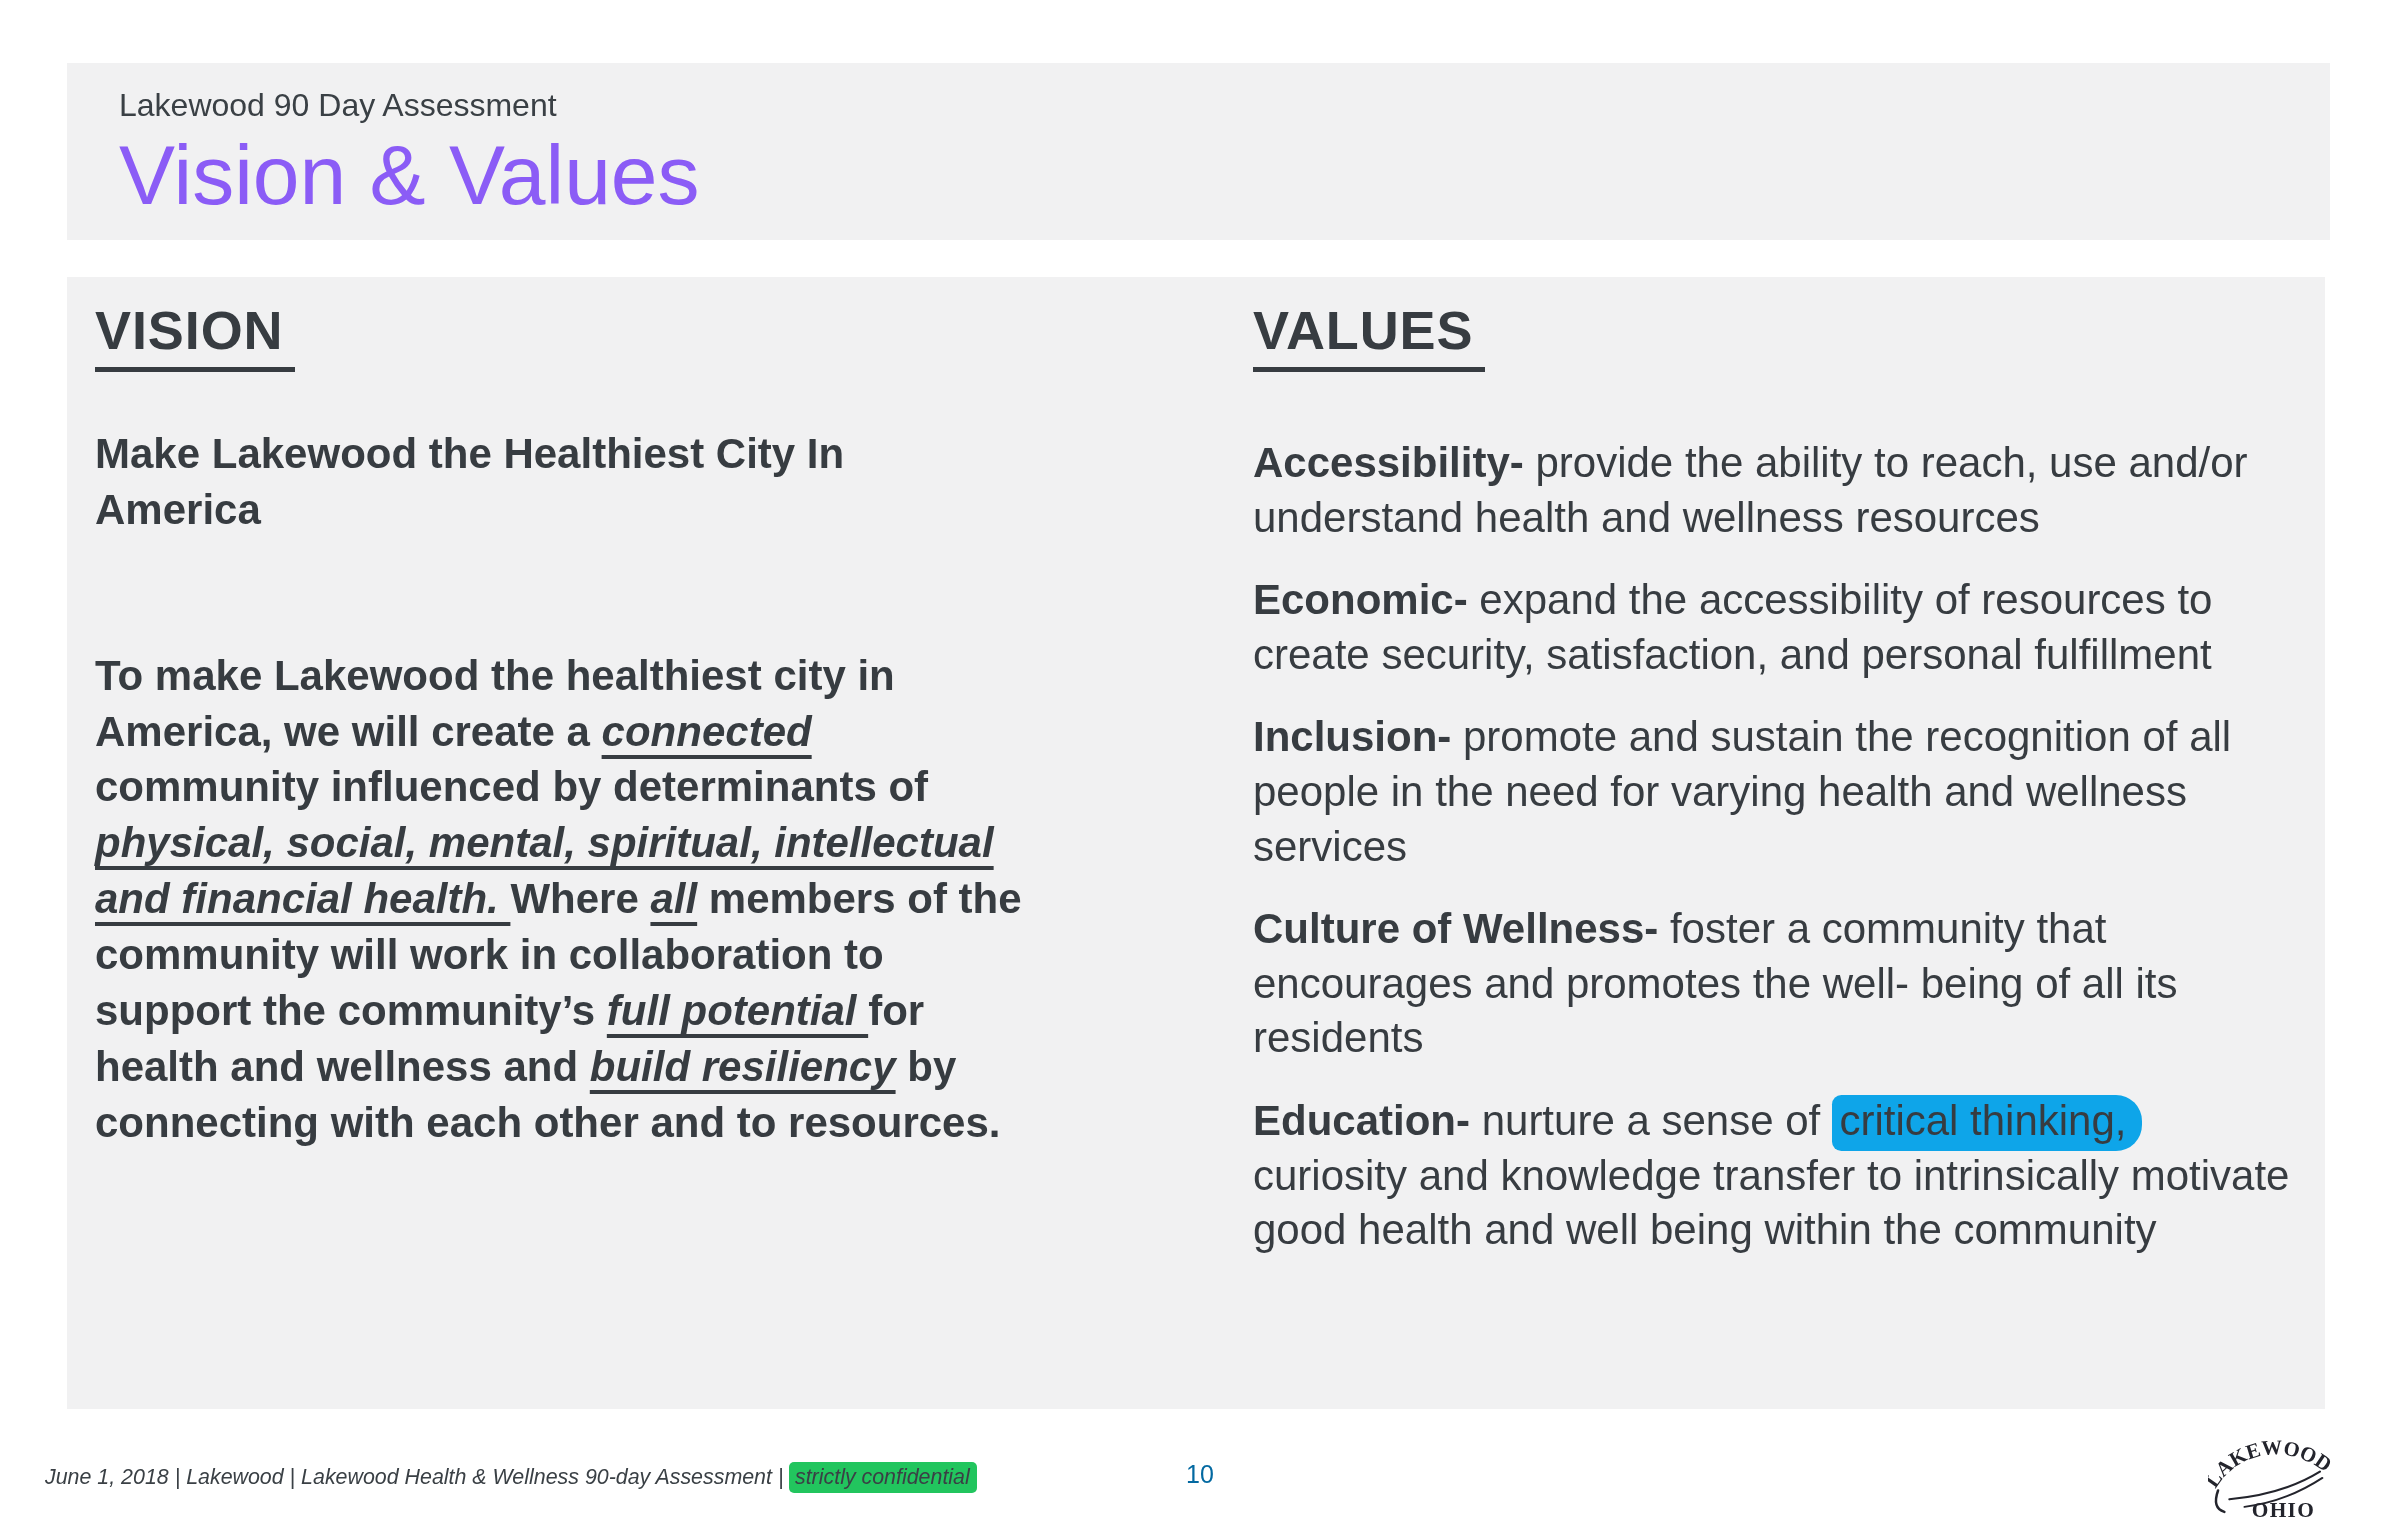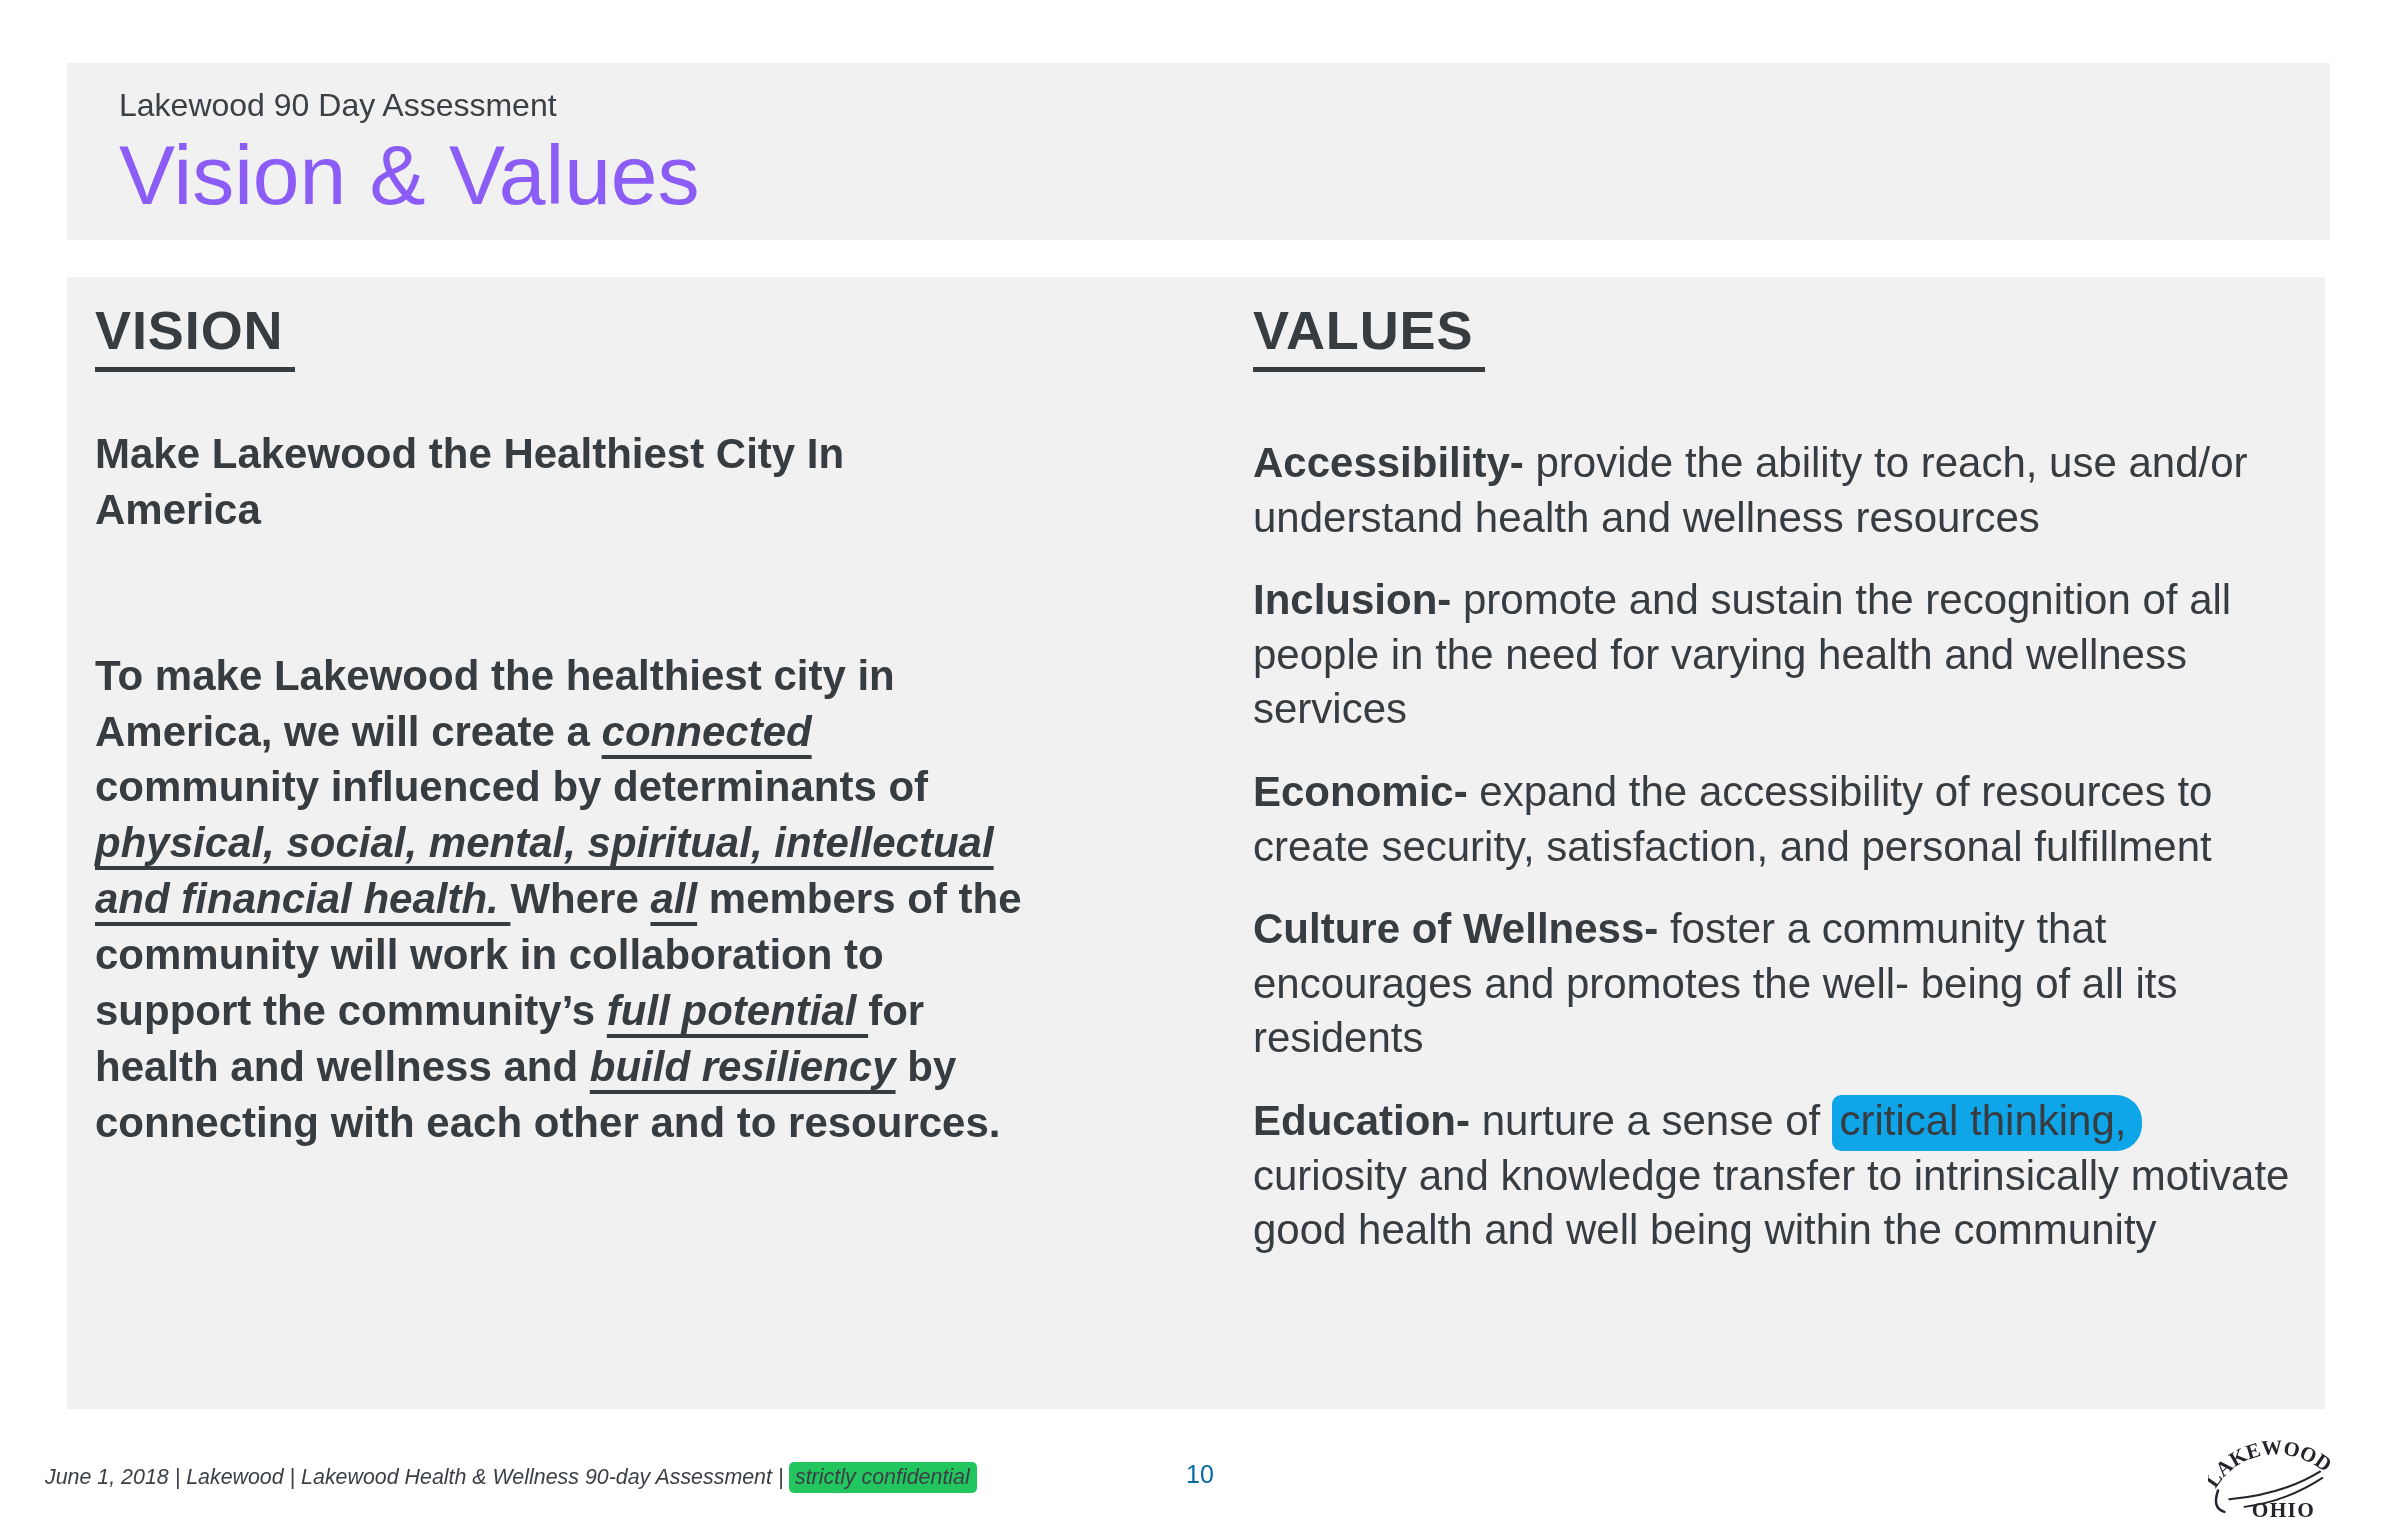--- a/index.html
+++ b/index.html
@@ -82,22 +82,22 @@
     <h2 class="panel-heading">VISION</h2>
     <p class="vision-statement">Make Lakewood the Healthiest City In
 America</p>
     <p class="vision-paragraph" id="vision-paragraph"><span>To make Lakewood the healthiest city in America, we will create a </span><span class="u">connected</span><span> community influenced by determinants of </span><span class="u">physical, social, mental, spiritual, intellectual and financial health. </span><span>Where </span><span class="u">all</span><span> members of the community will work in collaboration to support the community’s </span><span class="u">full potential </span><span>for health and wellness and </span><span class="u">build resiliency</span><span> by connecting with each other and to resources.</span></p>
   </section>
 
   <section class="panel panel-values">
     <h2 class="panel-heading">VALUES</h2>
     <div id="values-list">
         <p class="value-item"><span class="term">Accessibility-</span><span> provide the ability to reach, use and/or understand health and wellness resources</span></p>
+        <p class="value-item"><span class="term">Economic-</span><span> expand the accessibility of resources to create security, satisfaction, and personal fulfillment</span></p>
         <p class="value-item"><span class="term">Inclusion-</span><span> promote and sustain the recognition of all people in the need for varying health and wellness services</span></p>
-        <p class="value-item"><span class="term">Economic-</span><span> expand the accessibility of resources to create security, satisfaction, and personal fulfillment</span></p>
         <p class="value-item"><span class="term">Culture of Wellness-</span><span> foster a community that encourages and promotes the well- being of all its residents</span></p>
         <p class="value-item"><span class="term">Education-</span><span> nurture a sense of </span><span class="hl">critical thinking,</span><span> curiosity and knowledge transfer to intrinsically motivate good health and well being within the community</span></p>
       </div>
   </section>
 
   <div class="footer-text">
     <span>June 1, 2018  | Lakewood | Lakewood Health &amp; Wellness 90-day Assessment |</span>
     <mark class="hl-footer">strictly confidential</mark>
   </div>
 

